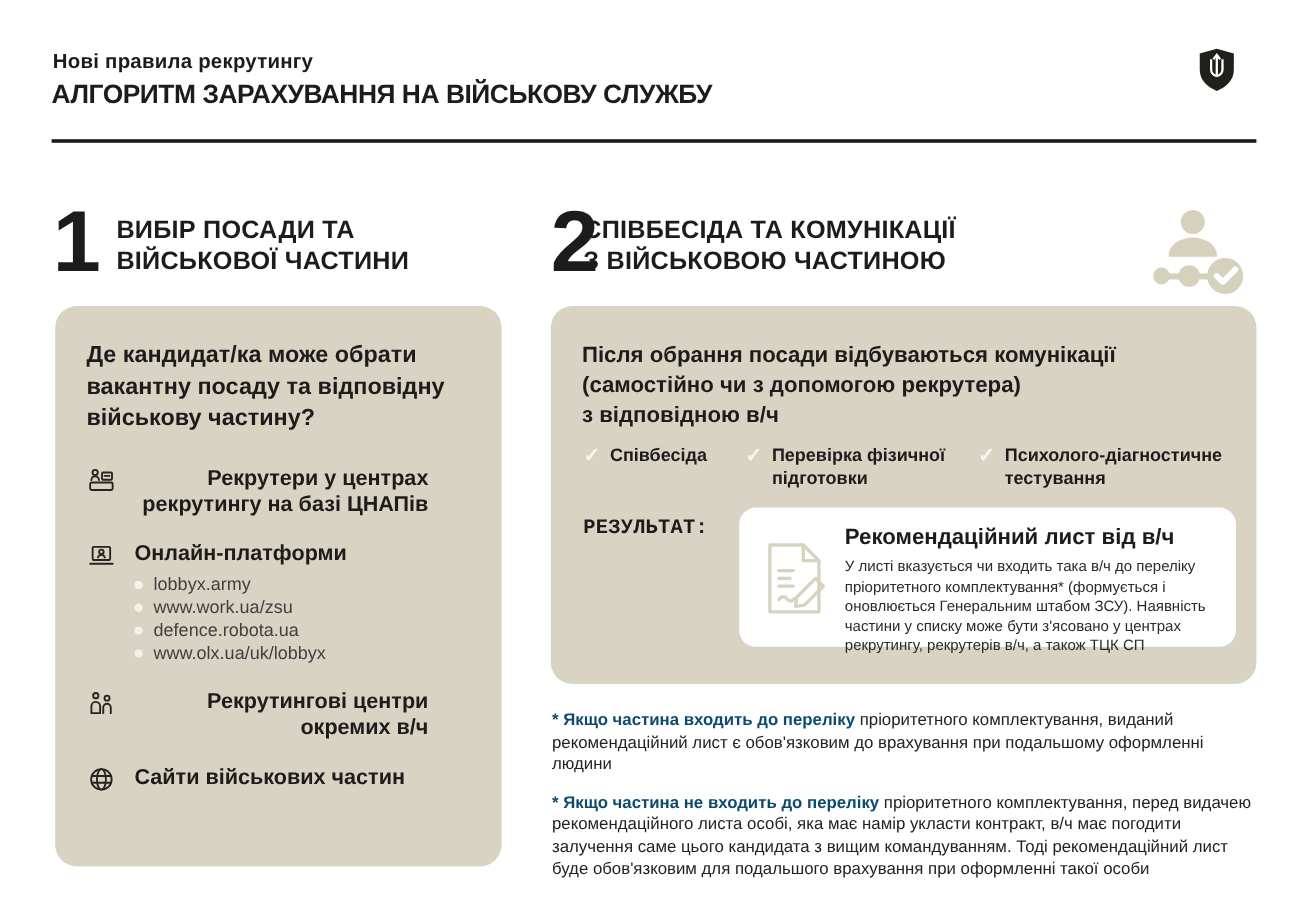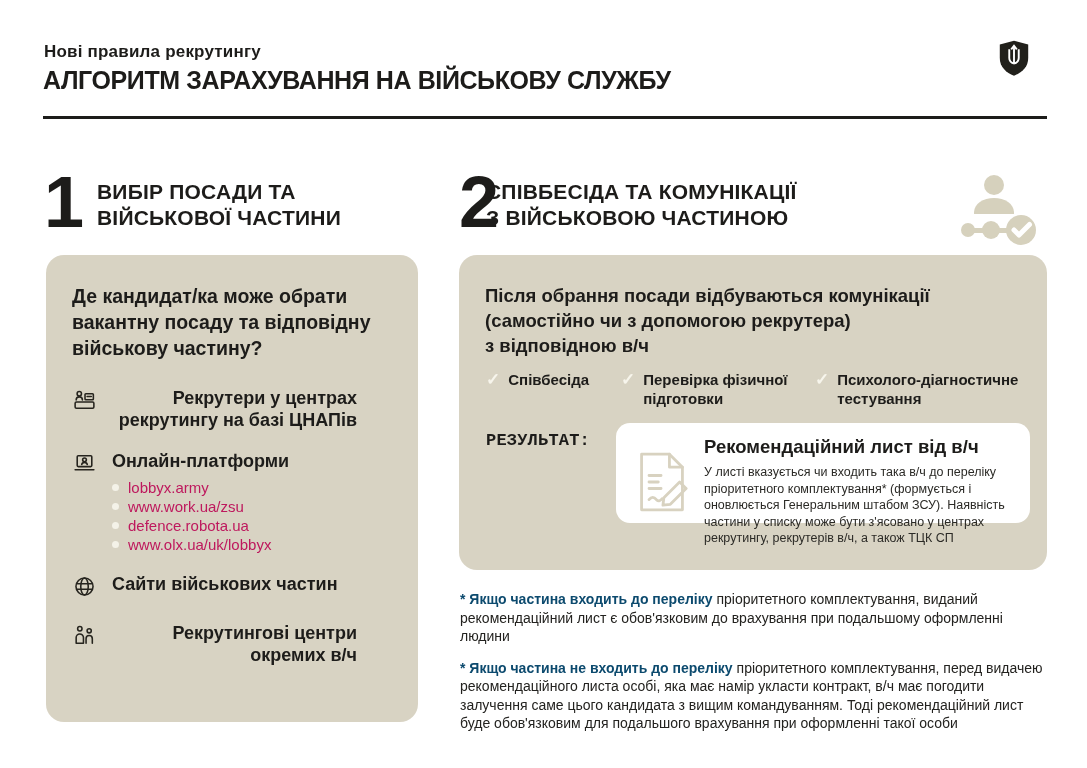--- a/index.html
+++ b/index.html
@@ -2,21 +2,21 @@
 <html lang="uk"><head>
 <meta charset="utf-8">
 <style>
   * { margin:0; padding:0; box-sizing:border-box; }
   html,body { background:#ffffff; }
   body { font-family:"Liberation Sans", sans-serif; color:#1d1c1a; }
   .page { position:relative; width:1087px; height:768px; background:#ffffff; overflow:hidden; }
 
   
   .kicker { position:absolute; left:44px; top:42px; font-size:17px; font-weight:700; letter-spacing:.2px; }
-  .main-title { position:absolute; left:43px; top:66px; font-size:25px; font-weight:700; letter-spacing:-0.4px; white-space:nowrap; }
+  .main-title { position:absolute; left:43px; top:66px; font-size:22px; font-weight:700; letter-spacing:-0.4px; white-space:nowrap; }
   .title-rule { position:absolute; left:43px; top:116px; width:1004px; height:3px; background:#1d1c1a; }
   .logo { position:absolute; left:999px; top:38px; width:30px; height:40px; }
 
   
   .step-num { position:absolute; top:166px; font-size:72px; font-weight:700; line-height:1; letter-spacing:-2px; }
   .num1 { left:44px; } .num2 { left:459px; }
   .step-title { position:absolute; top:179px; font-size:21px; font-weight:700; line-height:1.26; letter-spacing:.2px; }
   .st1 { left:97px; } .st2 { left:486px; }
   .step-title span { display:block; }
   .step2-icon { position:absolute; left:958px; top:170px; }
@@ -27,34 +27,34 @@
   .box2 { left:459px; top:255px; width:588px; height:315px; padding:28px 26px 0 26px; }
 
   .question { font-size:19.5px; font-weight:700; line-height:26px; width:315px; margin-bottom:26px; }
 
   .item { display:flex; gap:14px; margin-bottom:19px; }
   .item .ic { flex:0 0 26px; padding-top:1px; }
   .item .lbl { font-size:18px; font-weight:700; line-height:22px; max-width:245px;text-align:right; }
   .links { margin-top:6px; }
   .link-row { display:flex; align-items:center; gap:9px; height:19px; }
   .dot { width:7px; height:7px; border-radius:50%; background:#f4f2e8; flex:0 0 7px; }
-  .link-text { font-size:15px; font-weight:400; color:#be185d; line-height:19px; }
+  .link-text { font-size:15px; font-weight:400; color:#404040; line-height:19px; }
 
   
   .intro { font-size:18.5px; font-weight:700; line-height:25px; }
   .intro span { display:block; }
   .checks { position:absolute; left:0; top:115px; width:100%; }
   .check-item { position:absolute; display:flex; gap:8px; top:0; }
   .ck1 { left:27px; } .ck2 { left:162px; } .ck3 { left:356px; }
   .check-mark { color:#f7f5ec; font-size:17px; font-weight:700; line-height:19px; }
   .check-lbl { font-size:15px; font-weight:700; line-height:19px; }
   .ck2 .check-lbl { max-width:150px; } .ck3 .check-lbl { max-width:205px; }
 
   .result-label { position:absolute; left:27px; top:176px; font-size:17px; font-weight:700; letter-spacing:.2px;font-family:Liberation Mono, monospace; }
-  .result-card { position:absolute; left:157px; top:168px; width:414px; height:100px; background:#ffffff; border-radius:14px; padding:13px 18px 12px 88px; }
+  .result-card { position:absolute; left:157px; top:168px; width:414px; height:116px; background:#ffffff; border-radius:14px; padding:13px 18px 12px 88px; }
   .doc-icon { position:absolute; left:20px; top:28px; }
   .card-title { font-size:18.5px; font-weight:700; margin-bottom:6px; white-space:nowrap; }
   .card-body { font-size:12.5px; line-height:16.5px; color:#2b2a26; width:308px; }
 
   
   .footnotes { position:absolute; left:460px; top:590px; width:595px; }
   .footnote { font-size:14px; line-height:18.5px; margin-bottom:13px; color:#23221f; }
   .footnote b { font-weight:700; color:#0c4a6e; }
 
   svg .stroke { fill:none; stroke:#26241e; stroke-width:1.5; stroke-linecap:round; stroke-linejoin:round; }
@@ -147,41 +147,41 @@
             <span class="link-text">www.olx.ua/uk/lobbyx</span>
           </div>
         </div>
       </div>
     </div>
 
     <div class="item">
       <span class="ic">
         <svg width="25" height="25" viewBox="0 0 24 24">
             <g class="stroke">
-          <circle cx="12" cy="12" r="8.2"></circle>
-          <ellipse cx="12" cy="12" rx="3.6" ry="8.2"></ellipse>
-          <path d="M4.6 9.3 h14.8 M4.6 14.7 h14.8"></path>
-        </g>
-          </svg>
-      </span>
-      <span class="lbl">Сайти військових частин</span>
-    </div>
-
-    <div class="item">
-      <span class="ic">
-        <svg width="25" height="25" viewBox="0 0 24 24">
-            <g class="stroke">
           <circle cx="7.5" cy="5.5" r="2.1"></circle>
               <path d="M4 14 a3.5 3.5 0 0 1 7 0 v5.5 h-7 z"></path>
           <circle cx="16.5" cy="7.5" r="2"></circle>
               <path d="M13.5 19.5 v-4.5 a3 3 0 0 1 6 0 v4.5"></path>
         </g>
           </svg>
       </span>
       <span class="lbl">Рекрутингові центри окремих в/ч</span>
+    </div>
+
+    <div class="item">
+      <span class="ic">
+        <svg width="25" height="25" viewBox="0 0 24 24">
+            <g class="stroke">
+          <circle cx="12" cy="12" r="8.2"></circle>
+          <ellipse cx="12" cy="12" rx="3.6" ry="8.2"></ellipse>
+          <path d="M4.6 9.3 h14.8 M4.6 14.7 h14.8"></path>
+        </g>
+          </svg>
+      </span>
+      <span class="lbl">Сайти військових частин</span>
     </div>
 
   </div>
 
   <div class="bbox box2">
     <div class="intro">
       <span>Після обрання посади відбуваються комунікації</span>
       <span>(самостійно чи з допомогою рекрутера)</span>
       <span>з відповідною в/ч</span>
     </div>

